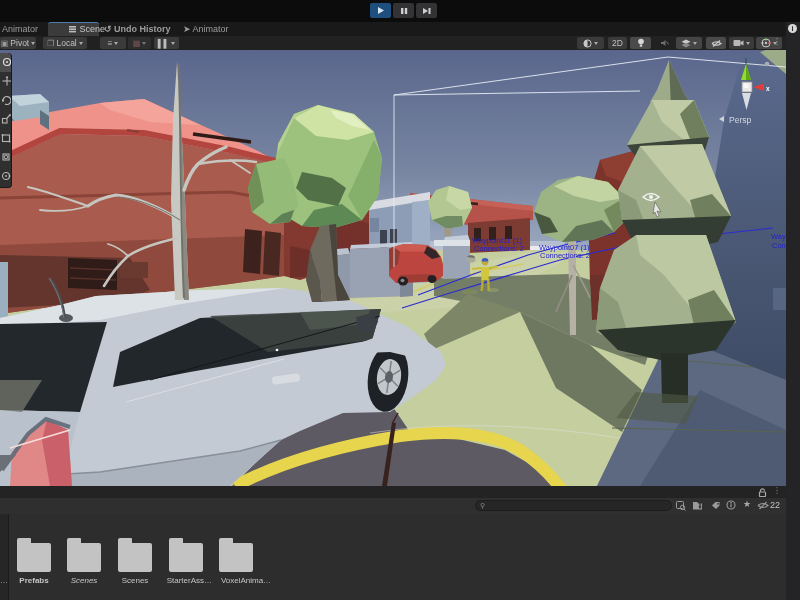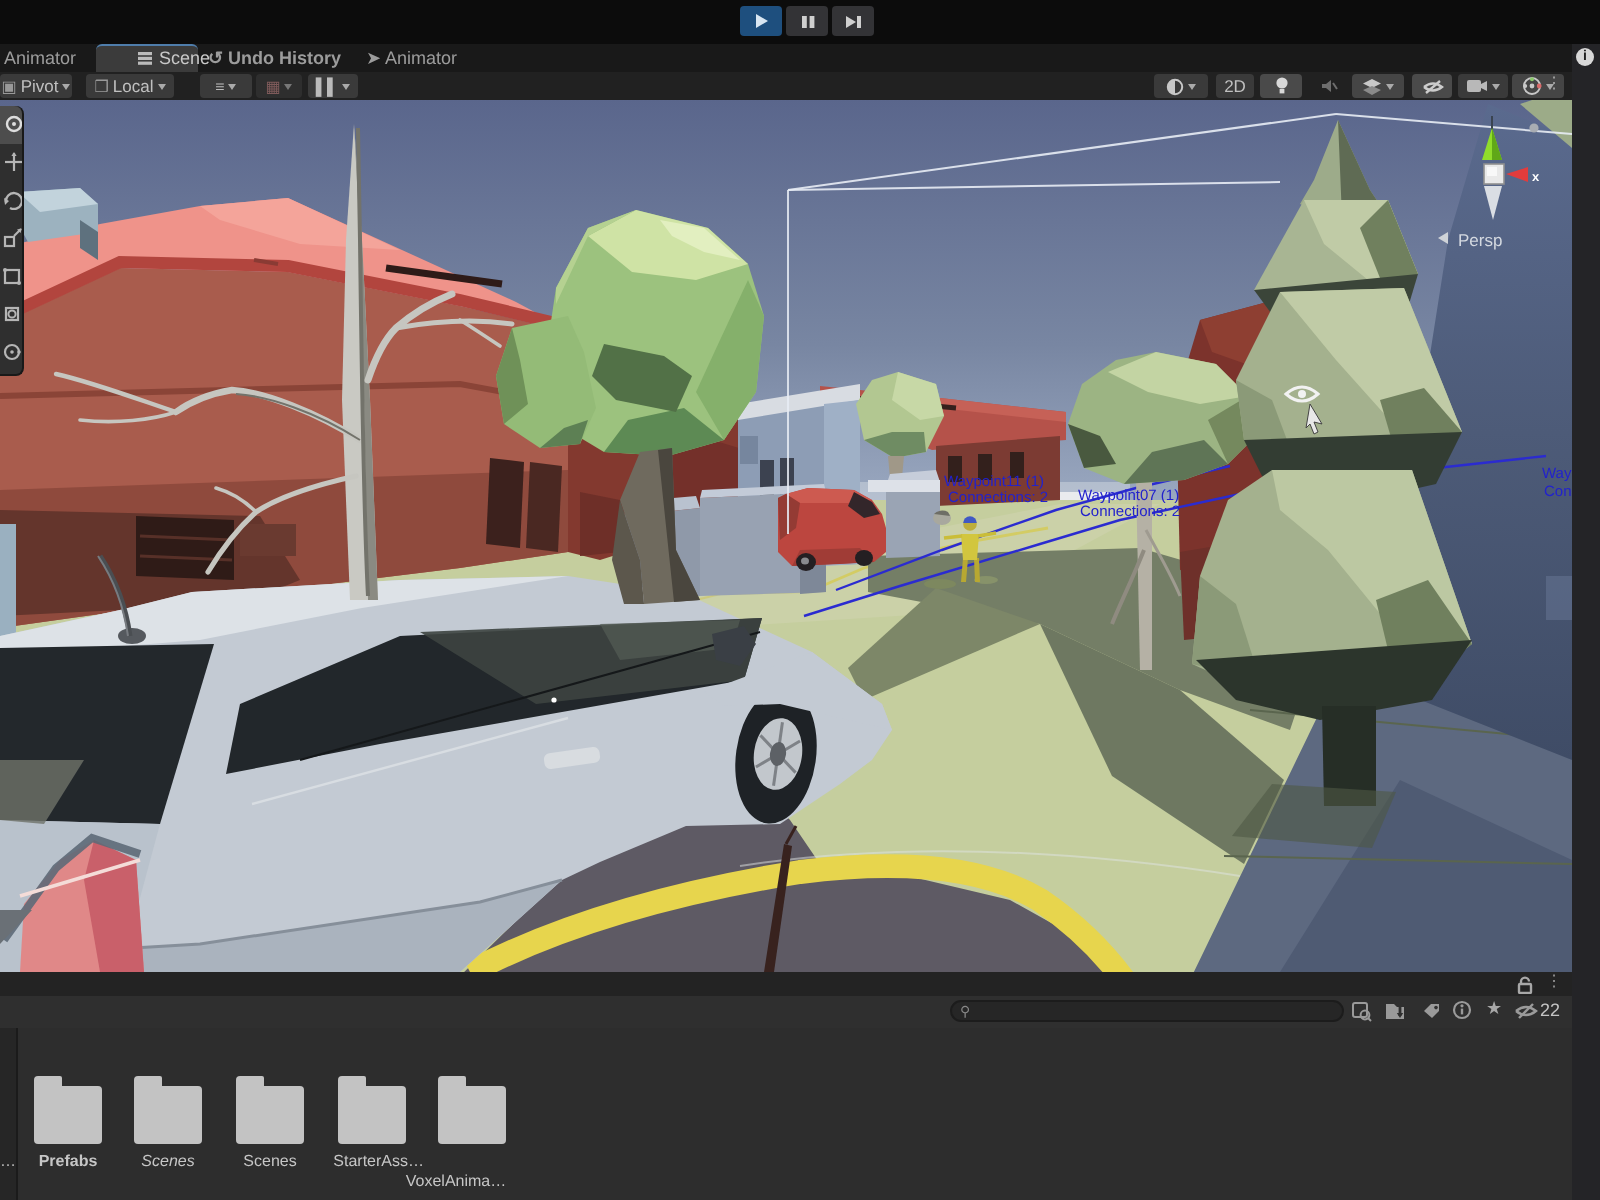--- a/index.html
+++ b/index.html
@@ -472,14 +472,14 @@
   <div class="abs" style="left:0;top:576px;font-size:8px;color:#bbb;">…</div>
   <div class="folder" style="left:17px;"></div>
   <div class="folder" style="left:67px;"></div>
   <div class="folder" style="left:118px;"></div>
   <div class="folder" style="left:169px;"></div>
   <div class="folder" style="left:219px;"></div>
   <div class="flabel" style="left:17px;width:34px;font-weight:bold;">Prefabs</div>
   <div class="flabel" style="left:64px;width:40px;font-style:italic;">Scenes</div>
   <div class="flabel" style="left:115px;width:40px;">Scenes</div>
   <div class="flabel" style="left:160px;width:52px;text-align:right;">StarterAss…</div>
-  <div class="flabel" style="left:200px;width:56px;margin-top:10px;">VoxelAnima…</div>
+  <div class="flabel" style="left:218px;width:56px;">VoxelAnima…</div>
 </div>
 
 </body></html>

